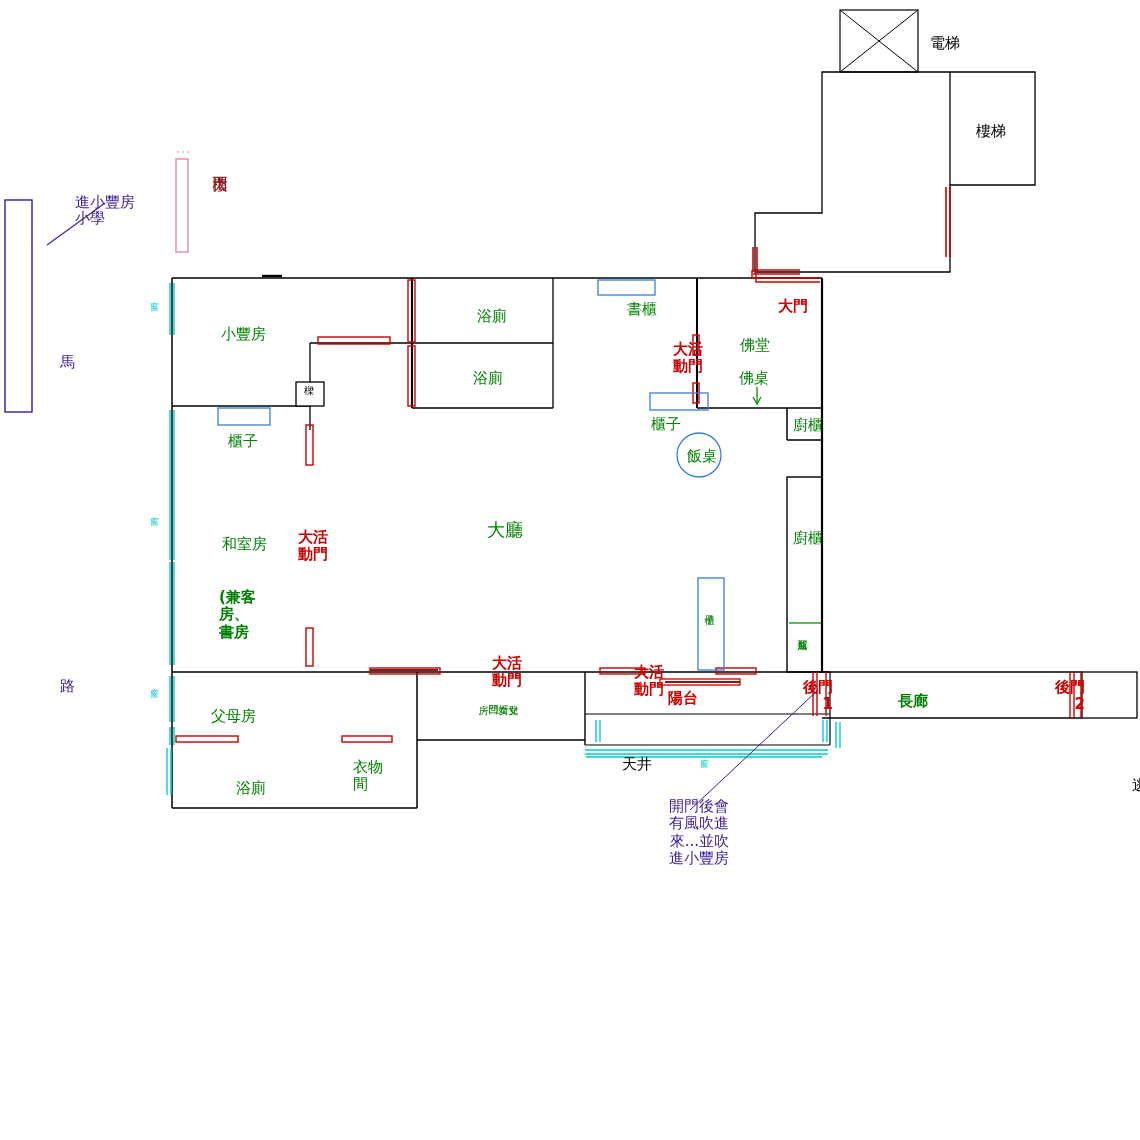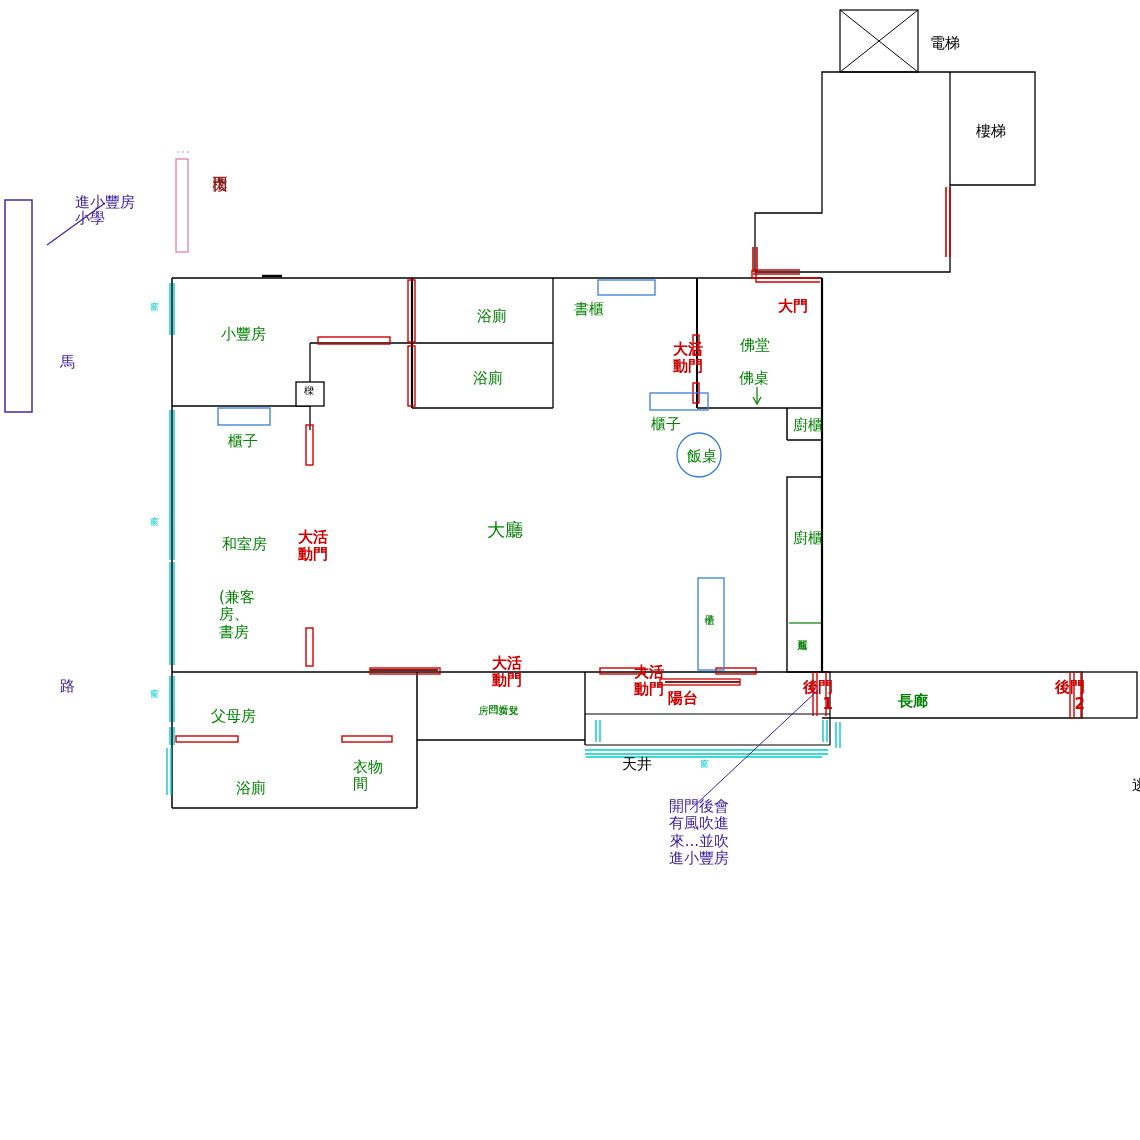--- a/index.html
+++ b/index.html
@@ -218,38 +218,38 @@
 
   <div class="lbl black" style="left:930px; top:36px;">電梯</div>
   <div class="lbl black" style="left:976px; top:124px;">樓梯</div>
   <div class="lbl black" style="left:1132px; top:778px;">逃生梯</div>
   <div class="lbl black" style="left:622px; top:757px;">天井</div>
 
   <div class="lbl green" style="left:221px; top:327px;">小豐房</div>
   <div class="lbl green" style="left:477px; top:309px;">浴廁</div>
   <div class="lbl green" style="left:473px; top:371px;">浴廁</div>
   <div class="lbl green" style="left:222px; top:537px;">和室房</div>
-  <div class="lbl green" style="left:219px; top:589px; line-height:1.15;">(兼客
+  <div class="lbl green" style="left:219px; top:589px; line-height:1.15;font-weight:bold;">(兼客
 房、
 書房</div>
   <div class="lbl green" style="left:487px; top:521px; font-size:18px;">大廳</div>
   <div class="lbl green" style="left:740px; top:338px;">佛堂</div>
   <div class="lbl green" style="left:211px; top:709px;">父母房</div>
   <div class="lbl green" style="left:236px; top:781px;">浴廁</div>
   <div class="lbl green" style="left:353px; top:759px; line-height:1.1;">衣物
 間</div>
   <div class="lbl green vert" style="left:478px; top:697px; font-size:10px;">女兒
 女婿
 回門
 房</div>
   <div class="lbl red" style="left:668px; top:691px;">陽台</div>
   <div class="lbl green" style="left:898px; top:694px;font-weight:bold;">長廊</div>
 
   <div class="lbl green" style="left:228px; top:434px;">櫃子</div>
-  <div class="lbl green" style="left:574px; top:302px;">書櫃</div>
+  <div class="lbl green" style="left:627px; top:302px;">書櫃</div>
   <div class="lbl green" style="left:651px; top:417px;">櫃子</div>
   <div class="lbl green vert" style="left:704px; top:607px; font-size:10px;">櫃子</div>
   <div class="lbl green" style="left:687px; top:449px;">飯桌</div>
   <div class="lbl green" style="left:739px; top:371px;">佛桌</div>
   <div class="lbl green" style="left:793px; top:418px;">廚櫃</div>
   <div class="lbl green" style="left:793px; top:531px;">廚櫃</div>
   <div class="lbl green vert" style="left:797px; top:632px; font-size:10px;">瓦斯爐</div>
   <div class="lbl black" style="left:304px; top:386px; font-size:10px;">樑</div>
 
   <div class="lbl red" style="left:778px; top:299px;">大門</div>

